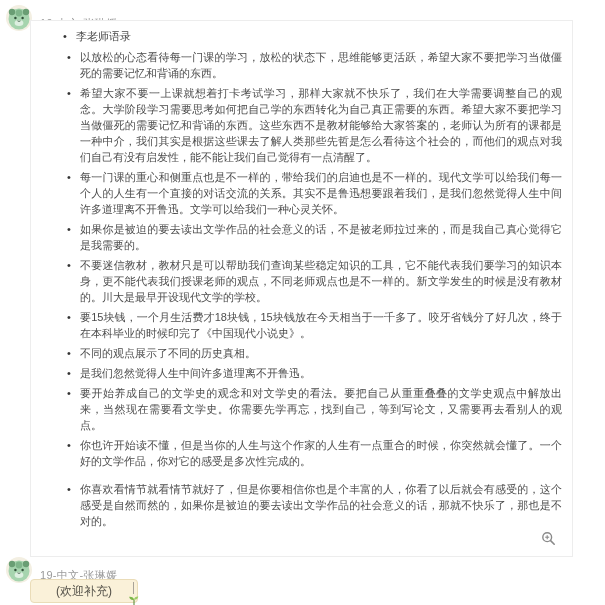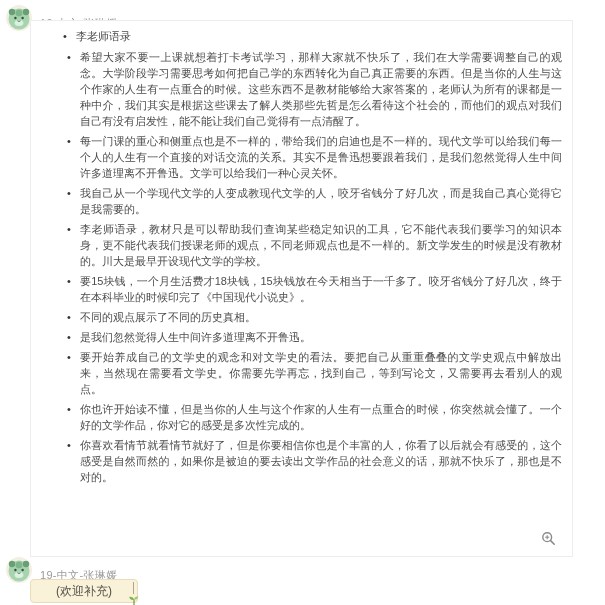--- a/index.html
+++ b/index.html
@@ -98,24 +98,25 @@
     </svg>
   </span>
   <span class="author-name">19-中文-张琳媛</span>
 </div>
 
 <div class="content-box">
   <ul class="quote-title-list">
     <li>李老师语录</li>
   </ul>
   <ul class="quote-list">
-    <li>希望大家不要一上课就想着打卡考试学习，那样大家就不快乐了，我们在大学需要调整自己的观念。大学阶段学习需要思考如何把自己学的东西转化为自己真正需要的东西。但是当你的人生与这个作家的人生有一点重合的时候。这些东西不是教材能够给大家答案的，老师认为所有的课都是一种中介，我们其实是根据这些课去了解人类那些先哲是怎么看待这个社会的，而他们的观点对我们自己有没有启发性，能不能让我们自己觉得有一点清醒了。</li>
+    <li>以放松的心态看待每一门课的学习，放松的状态下，思维能够更活跃，希望大家不要把学习当做僵死的需要记忆和背诵的东西。</li>
+    <li>希望大家不要一上课就想着打卡考试学习，那样大家就不快乐了，我们在大学需要调整自己的观念。大学阶段学习需要思考如何把自己学的东西转化为自己真正需要的东西。希望大家不要把学习当做僵死的需要记忆和背诵的东西。这些东西不是教材能够给大家答案的，老师认为所有的课都是一种中介，我们其实是根据这些课去了解人类那些先哲是怎么看待这个社会的，而他们的观点对我们自己有没有启发性，能不能让我们自己觉得有一点清醒了。</li>
     <li>每一门课的重心和侧重点也是不一样的，带给我们的启迪也是不一样的。现代文学可以给我们每一个人的人生有一个直接的对话交流的关系。其实不是鲁迅想要跟着我们，是我们忽然觉得人生中间许多道理离不开鲁迅。文学可以给我们一种心灵关怀。</li>
-    <li>我自己从一个学现代文学的人变成教现代文学的人，咬牙省钱分了好几次，而是我自己真心觉得它是我需要的。</li>
-    <li>李老师语录，教材只是可以帮助我们查询某些稳定知识的工具，它不能代表我们要学习的知识本身，更不能代表我们授课老师的观点，不同老师观点也是不一样的。新文学发生的时候是没有教材的。川大是最早开设现代文学的学校。</li>
+    <li>如果你是被迫的要去读出文学作品的社会意义的话，不是被老师拉过来的，而是我自己真心觉得它是我需要的。</li>
+    <li>不要迷信教材，教材只是可以帮助我们查询某些稳定知识的工具，它不能代表我们要学习的知识本身，更不能代表我们授课老师的观点，不同老师观点也是不一样的。新文学发生的时候是没有教材的。川大是最早开设现代文学的学校。</li>
     <li>要15块钱，一个月生活费才18块钱，15块钱放在今天相当于一千多了。咬牙省钱分了好几次，终于在本科毕业的时候印完了《中国现代小说史》。</li>
     <li>不同的观点展示了不同的历史真相。</li>
     <li>是我们忽然觉得人生中间许多道理离不开鲁迅。</li>
     <li>要开始养成自己的文学史的观念和对文学史的看法。要把自己从重重叠叠的文学史观点中解放出来，当然现在需要看文学史。你需要先学再忘，找到自己，等到写论文，又需要再去看别人的观点。</li>
     <li>你也许开始读不懂，但是当你的人生与这个作家的人生有一点重合的时候，你突然就会懂了。一个好的文学作品，你对它的感受是多次性完成的。</li>
     <li>你喜欢看情节就看情节就好了，但是你要相信你也是个丰富的人，你看了以后就会有感受的，这个感受是自然而然的，如果你是被迫的要去读出文学作品的社会意义的话，那就不快乐了，那也是不对的。</li>
   </ul>
   <span class="zoom-icon">
     <svg width="15" height="15" viewBox="0 0 15 15">
       <circle cx="6.2" cy="6.2" r="4.4" fill="none" stroke="#8a8a8a" stroke-width="1.4"></circle>

